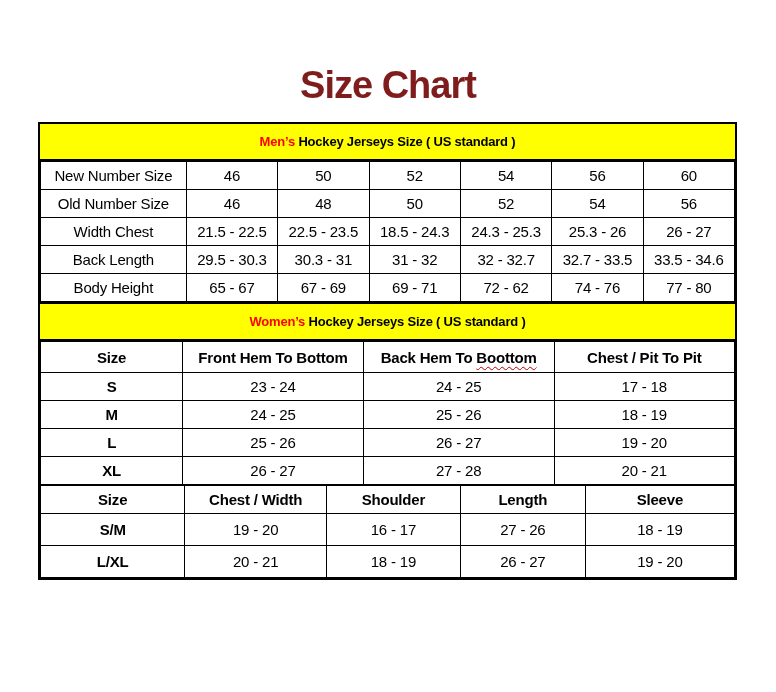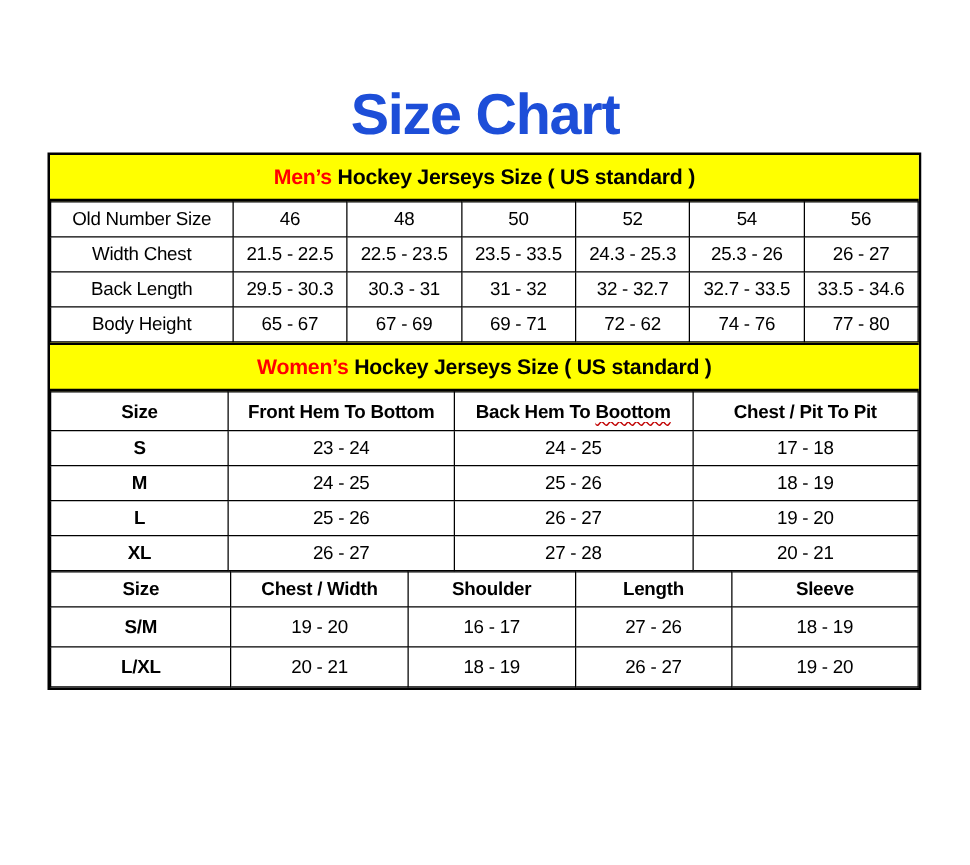--- a/index.html
+++ b/index.html
@@ -2,28 +2,28 @@
 <html><head>
 <meta charset="utf-8">
 <style>
   html, body { margin:0; padding:0; }
   body {
     width:776px; height:692px; background:#ffffff; position:relative;
     font-family:"Liberation Sans", sans-serif; color:#000; letter-spacing:-0.2px;
   }
   .page-title {
     position:absolute; top:64px; left:0; width:776px; text-align:center;
-    font-size:46px; font-weight:bold; color:#1d4ed8; letter-spacing:-1px;
+    font-size:38px; font-weight:bold; color:#7f1d1d; letter-spacing:-1px;
   }
   .chart {
     position:absolute; top:122px; left:38px; width:695px;
     border:2px solid #000; background:#fff;
   }
   .banner {
-    background:#FFFF00; text-align:center; font-weight:bold; font-size:17px;
+    background:#FFFF00; text-align:center; font-weight:bold; font-size:13px;
     padding:8px 0 7px 0; border-top:2px solid #000; border-bottom:2px solid #000;
     line-height:20px;
   }
   .banner.first { border-top:none; }
   .red { color:#FF0000; }
   table { width:100%; border-collapse:collapse; table-layout:fixed; }
   th, td {
     border:1px solid #000; text-align:center; vertical-align:middle;
     font-size:15px; font-weight:normal; padding:0; height:27px; overflow:hidden;
   }
@@ -53,33 +53,42 @@
       <col style="width:21%">
         <col style="width:13.17%">
         <col style="width:13.17%">
         <col style="width:13.17%">
         <col style="width:13.17%">
         <col style="width:13.17%">
         <col style="width:13.15%">
     </colgroup>
     <tbody>
     <tr>
+      <td>New Number Size</td>
+      <td>46</td>
+      <td>50</td>
+      <td>52</td>
+      <td>54</td>
+      <td>56</td>
+      <td>60</td>
+    </tr>
+    <tr>
       <td>Old Number Size</td>
       <td>46</td>
       <td>48</td>
       <td>50</td>
       <td>52</td>
       <td>54</td>
       <td>56</td>
     </tr>
     <tr>
       <td>Width Chest</td>
       <td>21.5 - 22.5</td>
       <td>22.5 - 23.5</td>
-      <td>23.5 - 33.5</td>
+      <td>18.5 - 24.3</td>
       <td>24.3 - 25.3</td>
       <td>25.3 - 26</td>
       <td>26 - 27</td>
     </tr>
     <tr>
       <td>Back Length</td>
       <td>29.5 - 30.3</td>
       <td>30.3 - 31</td>
       <td>31 - 32</td>
       <td>32 - 32.7</td>

